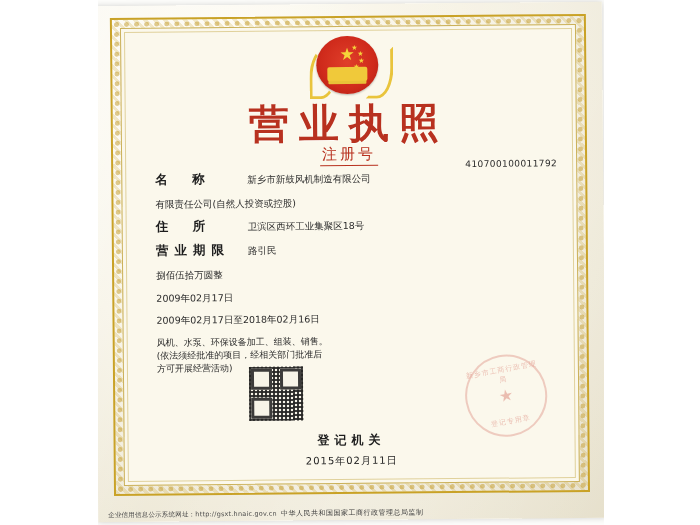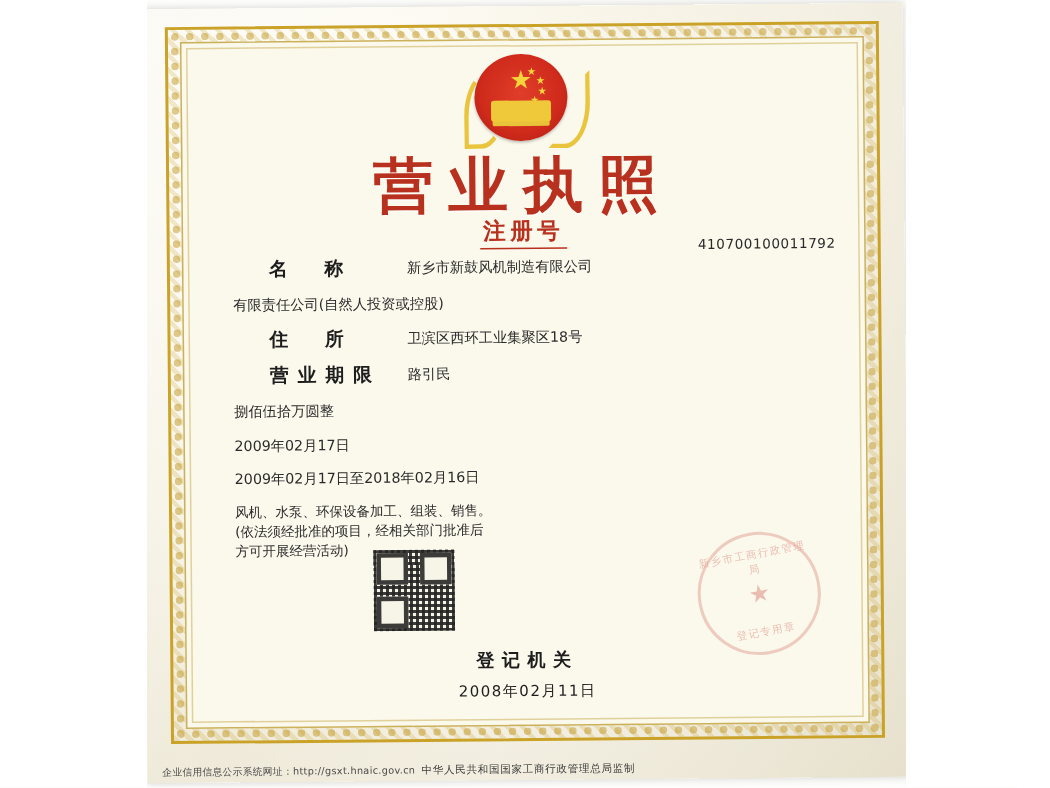--- a/index.html
+++ b/index.html
@@ -90,37 +90,37 @@
     position:absolute;left:0;right:0;top:92px;text-align:center;
     font-family:"DejaVu Sans","Liberation Sans",sans-serif;
     font-size:40px;font-weight:bold;letter-spacing:10px;
     color:#b8311f;
     text-shadow:0 1px 0 rgba(255,255,255,.6);
   }
   .subtitle-row{
     position:absolute;left:0;right:0;top:140px;text-align:center;
   }
   .subtitle{
-    display:inline-block;font-size:15px;font-weight:bold;letter-spacing:3px;color:#b8311f;
+    display:inline-block;font-size:15px;font-weight:normal;letter-spacing:3px;color:#b8311f;
     border-bottom:1px solid #b8311f;padding:0 2px 1px;
   }
   .regno{
     position:absolute;right:46px;top:156px;
     font-size:9px;color:#2a2a2a;letter-spacing:.4px;
   }
 
   
   .fields{
     position:absolute;left:60px;top:166px;right:40px;
   }
   .row{display:flex;align-items:flex-start;margin-bottom:7px;}
   .label{
     width:92px;flex:0 0 92px;
     font-size:12.5px;font-weight:bold;color:#1d1d1d;
-    letter-spacing:6px;text-align:justify;margin-left:24px;
+    letter-spacing:6px;text-align:justify;
   }
   .value{
     flex:1;font-size:9.5px;color:#2b2b2b;line-height:1.45;
     padding-top:2px;
   }
   .value .sub{display:block;font-size:9px;}
 
   
   .qr{
     position:absolute;left:152px;top:362px;width:54px;height:54px;
@@ -263,21 +263,21 @@
 
     <div class="seal">
       <div class="s-text">新乡市工商行政管理局</div>
       <div class="s-star">★</div>
       <div class="s-text2">登记专用章</div>
     </div>
 
     <div class="authority">登记机关</div>
 
     <div class="date-line">
-      <span>2008</span><span>年</span><span>02</span><span>月</span><span>11</span><span>日</span>
+      <span>2015</span><span>年</span><span>02</span><span>月</span><span>11</span><span>日</span>
     </div>
 
     <div class="foot-left">企业信用信息公示系统网址：http://gsxt.hnaic.gov.cn</div>
     <div class="foot-center">中华人民共和国国家工商行政管理总局监制</div>
   </div>
 
   <div class="edge-left"></div>
   <div class="edge-right"></div>
 </div>
 

